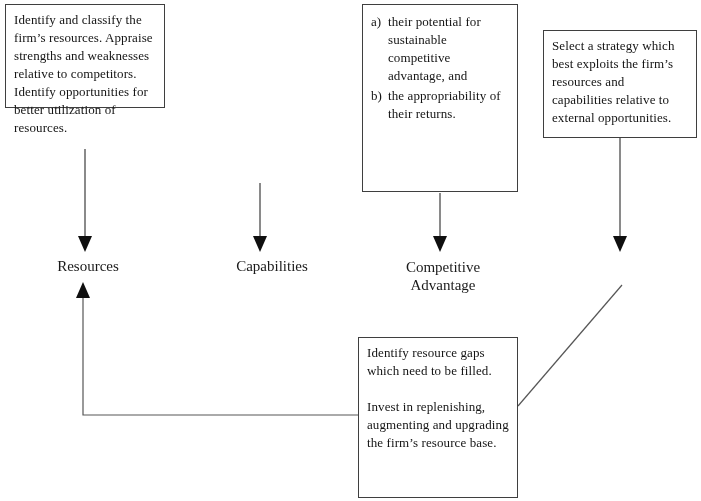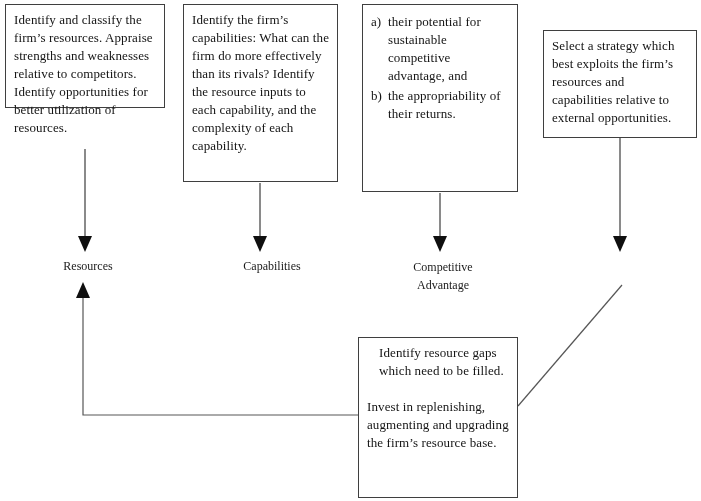--- a/index.html
+++ b/index.html
@@ -32,28 +32,28 @@
   #box-strategy       { left: 543px; top: 4px;   width: 154px; height: 108px; margin-top: 26px; }
   #box-resource-gaps  { left: 358px; top: 337px; width: 160px; height: 161px; }
 
   .list-item {
     display: flex;
     margin-top: 2px;
   }
   .list-item .marker {
     flex: 0 0 17px;
   }
-  .para1 { margin: 0 0 18px 12px; }
+  .para1 { margin: 0 0 18px 0; }
   .para2 { margin: 0; }
 
   .stage-label {
     position: absolute;
     width: 110px;
     text-align: center;
-    font-size: 12px;
+    font-size: 15px;
     line-height: 18px;
     color: #1a1a1a;
   }
   #label-resources             { left: 33px;  top: 257px; }
   #label-capabilities          { left: 217px; top: 257px; }
   #label-competitive-advantage { left: 388px; top: 258px; }
   #label-strategy              { left: 565px; top: 257px; }
 
   svg.overlay {
     position: absolute;
@@ -100,23 +100,20 @@
     <line class="loop-line" x1="622" y1="285" x2="518" y2="406"></line>
 
     <polyline class="loop-line" points="358,415 83,415 83,297"></polyline>
     <polygon class="head" points="83,282 76,298 90,298"></polygon>
   </svg>
 
   <div class="box" id="box-resources">
     <span>Identify and classify the firm’s resources. Appraise strengths and weaknesses relative to competitors. Identify opportunities for better utilization of resources.</span>
   </div>
 
-  <div class="box" id="box-capabilities">
-    <span>Identify the firm’s capabilities: What can the firm do more effectively than its rivals? Identify the resource inputs to each capability, and the complexity of each capability.</span>
-  </div>
 
   <div class="box" id="box-appraisal">
     <div class="list-item">
       <span class="marker">a)</span>
       <span>their potential for sustainable competitive advantage, and</span>
     </div>
     <div class="list-item">
       <span class="marker">b)</span>
       <span>the appropriability of their returns.</span>
     </div>

